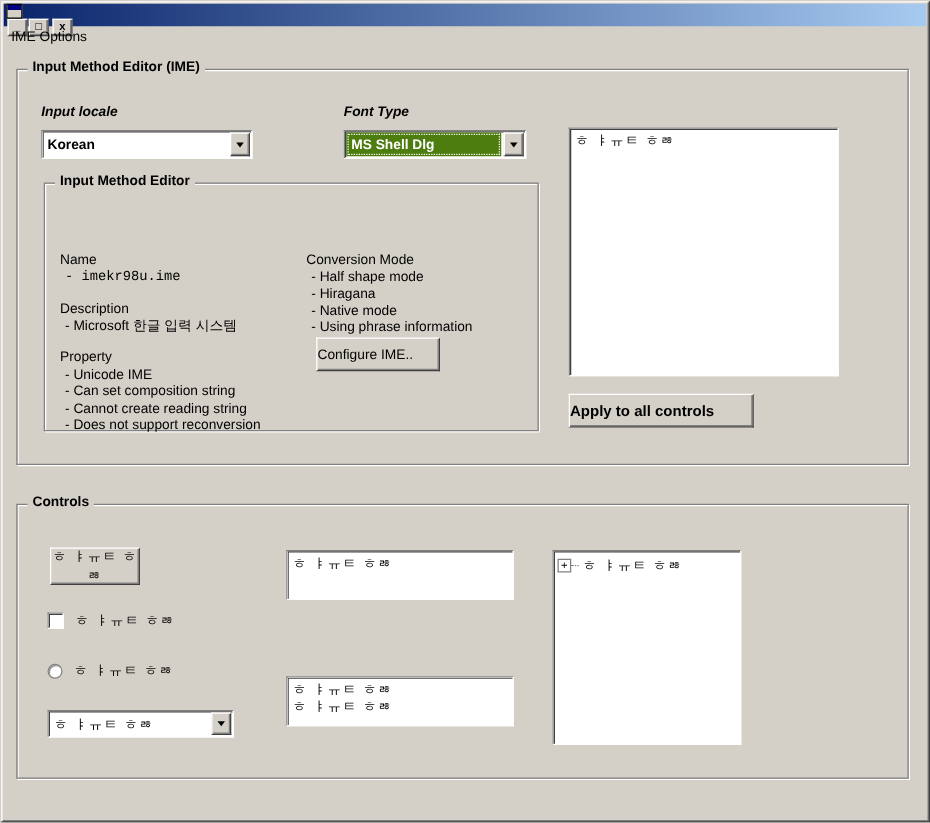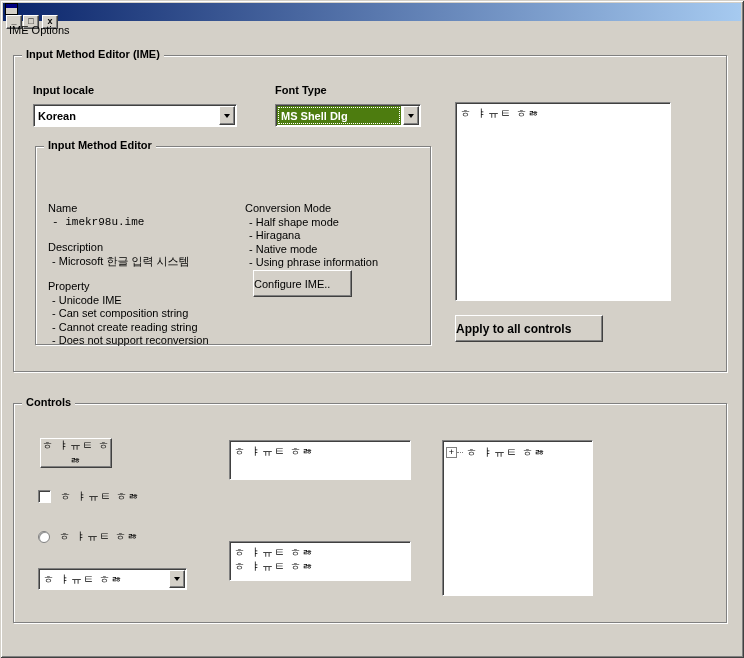--- a/index.html
+++ b/index.html
@@ -84,21 +84,21 @@
   .tree-connector { width:6px; border-top:1px dotted #808080; flex:0 0 auto; }
   .tree-label { padding-left:3px; white-space:nowrap; }
   
   .check-row, .radio-row { position:absolute; display:flex; align-items:center; }
   .checkbox { width:13px; height:13px; background:#fff;
     border:1px solid; border-color:#808080 #ffffff #ffffff #808080;
     box-shadow: inset 1px 1px 0 #404040; flex:0 0 auto; }
   .radio { width:12px; height:12px; border-radius:50%; background:#fff;
     border:1px solid #808080; box-shadow: inset 1px 1px 0 rgba(64,64,64,.55); flex:0 0 auto; }
   .ctrl-label { padding-left:9px; white-space:nowrap; }
-  .lbl { position:absolute; font-weight:bold; white-space:nowrap; }
+  .lbl { position:absolute; font-weight:bold; white-space:nowrap;font-style:italic; }
   .korean { letter-spacing:1px; }
 </style>
 </head>
 <body>
 
 <div class="window">
 
   <div class="titlebar">
     <div class="app-icon"></div>
     <div class="title-text">Unicode Example</div>
@@ -111,21 +111,21 @@
 
   <div class="menubar">
     <div class="menu-item">IME Options</div>
   </div>
 
   <div class="groupbox" style="left:13px; top:55px; width:714px; height:317px;">
     <span class="gb-caption">Input Method Editor (IME)</span>
   </div>
 
   <div class="lbl" style="left:33px; top:84px;">Input locale</div>
-  <div class="combo" style="left:33px; top:104px; width:204px; height:23px;">
+  <div class="combo" style="left:33px; top:104px; width:169px; height:23px;">
     <div class="combo-field bold">Korean</div>
     <div class="combo-btn raised">
       <div class="arrow-down"></div>
     </div>
   </div>
 
   <div class="lbl" style="left:275px; top:84px;">Font Type</div>
   <div class="combo" style="left:275px; top:104px; width:146px; height:23px;">
     <div class="combo-field selected">MS Shell Dlg</div>
     <div class="combo-btn raised">

